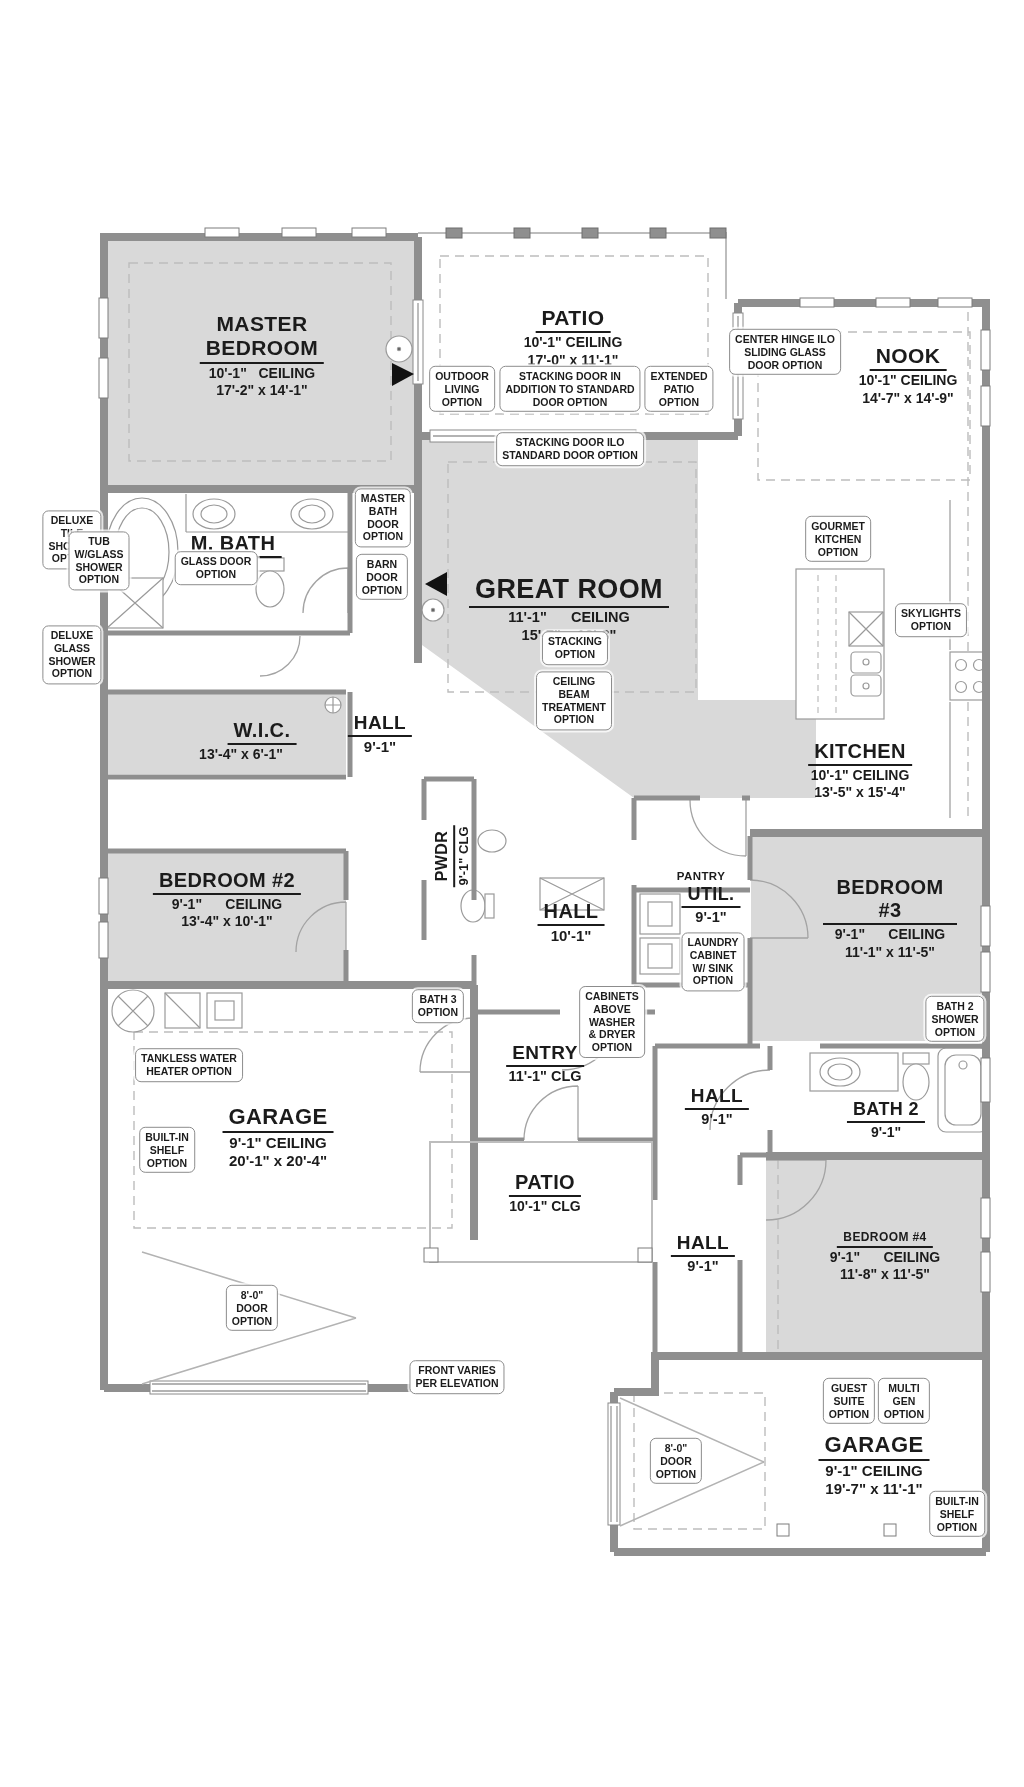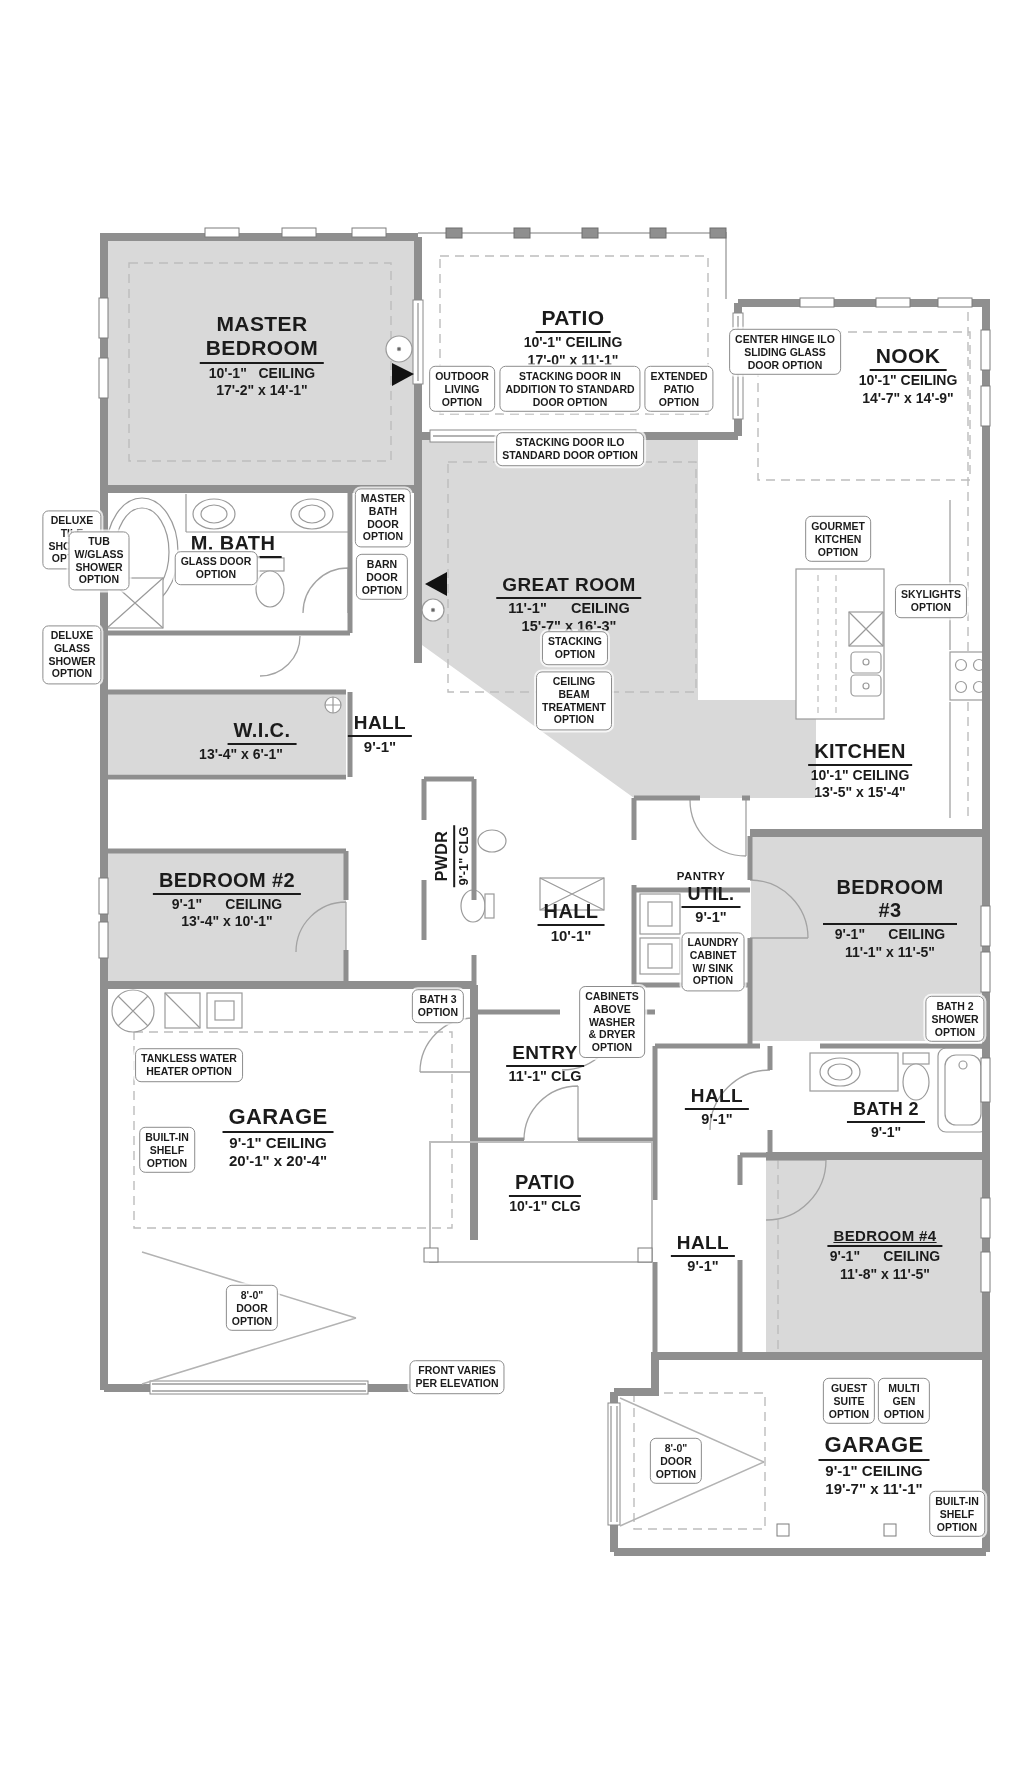--- a/index.html
+++ b/index.html
@@ -216,37 +216,37 @@
     <polygon points="447,572 447,596 425,584"></polygon>
   </g>
 </svg>
 
 <div id="labels-layer">
       <div class="room-label" style="left: 262px; top: 312px;"><span class="rt" style="font-size: 21px;">MASTER
 BEDROOM</span><div class="rl" style="font-size: 14px;">10'-1"   CEILING</div><div class="rl" style="font-size: 14px;">17'-2" x 14'-1"</div></div>
       <div class="room-label" style="left: 573px; top: 306px;"><span class="rt" style="font-size: 21px;">PATIO</span><div class="rl" style="font-size: 14px;">10'-1" CEILING</div><div class="rl" style="font-size: 14px;">17'-0" x 11'-1"</div></div>
       <div class="room-label" style="left: 908px; top: 344px;"><span class="rt" style="font-size: 21px;">NOOK</span><div class="rl" style="font-size: 14px;">10'-1" CEILING</div><div class="rl" style="font-size: 14px;">14'-7" x 14'-9"</div></div>
       <div class="room-label" style="left: 233px; top: 532px;"><span class="rt" style="font-size: 20px;">M. BATH</span></div>
-      <div class="room-label" style="left: 569px; top: 574px;"><span class="rt" style="font-size: 19px;">GREAT ROOM</span><div class="rl" style="font-size: 14.5px;">11'-1"      CEILING</div><div class="rl" style="font-size: 14.5px;">15'-7" x 16'-3"</div></div>
+      <div class="room-label" style="left: 569px; top: 574px;"><span class="rt" style="font-size: 27px;">GREAT ROOM</span><div class="rl" style="font-size: 14.5px;">11'-1"      CEILING</div><div class="rl" style="font-size: 14.5px;">15'-7" x 16'-3"</div></div>
       <div class="room-label" style="left: 860px; top: 740px;"><span class="rt" style="font-size: 20px;">KITCHEN</span><div class="rl" style="font-size: 14px;">10'-1" CEILING</div><div class="rl" style="font-size: 14px;">13'-5" x 15'-4"</div></div>
       <div class="room-label" style="left: 241px; top: 719px;"><span class="rt" style="font-size: 20px; margin-left: 42px;">W.I.C.</span><div class="rl" style="font-size: 14px;">13'-4" x 6'-1"</div></div>
       <div class="room-label" style="left: 380px; top: 712px;"><span class="rt" style="font-size: 19px;">HALL</span><div class="rl" style="font-size: 15px;">9'-1"</div></div>
       <div class="room-label" style="left: 227px; top: 869px;"><span class="rt" style="font-size: 20px;">BEDROOM #2</span><div class="rl" style="font-size: 14px;">9'-1"      CEILING</div><div class="rl" style="font-size: 14px;">13'-4" x 10'-1"</div></div>
       <div class="room-label rot" style="left: 452px; top: 856px;"><span class="rt" style="font-size: 16px;">PWDR</span><div class="rl" style="font-size: 13px;">9'-1" CLG</div></div>
       <div class="room-label" style="left: 571px; top: 900px;"><span class="rt" style="font-size: 20px;">HALL</span><div class="rl" style="font-size: 15px;">10'-1"</div></div>
       <div class="room-label" style="left: 701px; top: 858px;"><span class="rt plain" style="font-size: 11.5px;">PANTRY</span></div>
       <div class="room-label" style="left: 711px; top: 884px;"><span class="rt" style="font-size: 18px;">UTIL.</span><div class="rl" style="font-size: 14.5px;">9'-1"</div></div>
       <div class="room-label" style="left: 890px; top: 876px;"><span class="rt" style="font-size: 20px;">BEDROOM #3</span><div class="rl" style="font-size: 14px;">9'-1"      CEILING</div><div class="rl" style="font-size: 14px;">11'-1" x 11'-5"</div></div>
       <div class="room-label" style="left: 278px; top: 1104px;"><span class="rt" style="font-size: 22px;">GARAGE</span><div class="rl" style="font-size: 15px;">9'-1" CEILING</div><div class="rl" style="font-size: 15px;">20'-1" x 20'-4"</div></div>
       <div class="room-label" style="left: 545px; top: 1042px;"><span class="rt" style="font-size: 19px;">ENTRY</span><div class="rl" style="font-size: 14.5px;">11'-1" CLG</div></div>
       <div class="room-label" style="left: 717px; top: 1085px;"><span class="rt" style="font-size: 19px;">HALL</span><div class="rl" style="font-size: 14.5px;">9'-1"</div></div>
       <div class="room-label" style="left: 886px; top: 1099px;"><span class="rt" style="font-size: 18px;">BATH 2</span><div class="rl" style="font-size: 14px;">9'-1"</div></div>
       <div class="room-label" style="left: 545px; top: 1171px;"><span class="rt" style="font-size: 20px;">PATIO</span><div class="rl" style="font-size: 14px;">10'-1" CLG</div></div>
       <div class="room-label" style="left: 703px; top: 1232px;"><span class="rt" style="font-size: 19px;">HALL</span><div class="rl" style="font-size: 14.5px;">9'-1"</div></div>
-      <div class="room-label" style="left: 885px; top: 1227px;"><span class="rt" style="font-size: 15px; text-decoration: underline;">BEDROOM #4</span><div class="rl" style="font-size: 14px;">9'-1"      CEILING</div><div class="rl" style="font-size: 14px;">11'-8" x 11'-5"</div></div>
+      <div class="room-label" style="left: 885px; top: 1227px;"><span class="rt" style="font-size: 12px;">BEDROOM #4</span><div class="rl" style="font-size: 14px;">9'-1"      CEILING</div><div class="rl" style="font-size: 14px;">11'-8" x 11'-5"</div></div>
       <div class="room-label" style="left: 874px; top: 1432px;"><span class="rt" style="font-size: 22px;">GARAGE</span><div class="rl" style="font-size: 15px;">9'-1" CEILING</div><div class="rl" style="font-size: 15px;">19'-7" x 11'-1"</div></div>
       <div class="callout" style="left: 462px; top: 389px;">OUTDOOR
 LIVING
 OPTION</div>
       <div class="callout" style="left: 570px; top: 389px;">STACKING DOOR IN
 ADDITION TO STANDARD
 DOOR OPTION</div>
       <div class="callout" style="left: 679px; top: 389px;">EXTENDED
 PATIO
 OPTION</div>
@@ -272,21 +272,21 @@
 DOOR
 OPTION</div>
       <div class="callout" style="left: 382px; top: 577px;">BARN
 DOOR
 OPTION</div>
       <div class="callout" style="left: 216px; top: 568px;">GLASS DOOR
 OPTION</div>
       <div class="callout" style="left: 838px; top: 539px;">GOURMET
 KITCHEN
 OPTION</div>
-      <div class="callout" style="left: 931px; top: 601px;">SKYLIGHTS
+      <div class="callout" style="left: 931px; top: 620px;">SKYLIGHTS
 OPTION</div>
       <div class="callout" style="left: 575px; top: 648px;">STACKING
 OPTION</div>
       <div class="callout" style="left: 574px; top: 701px;">CEILING
 BEAM
 TREATMENT
 OPTION</div>
       <div class="callout" style="left: 713px; top: 962px;">LAUNDRY
 CABINET
 W/ SINK

